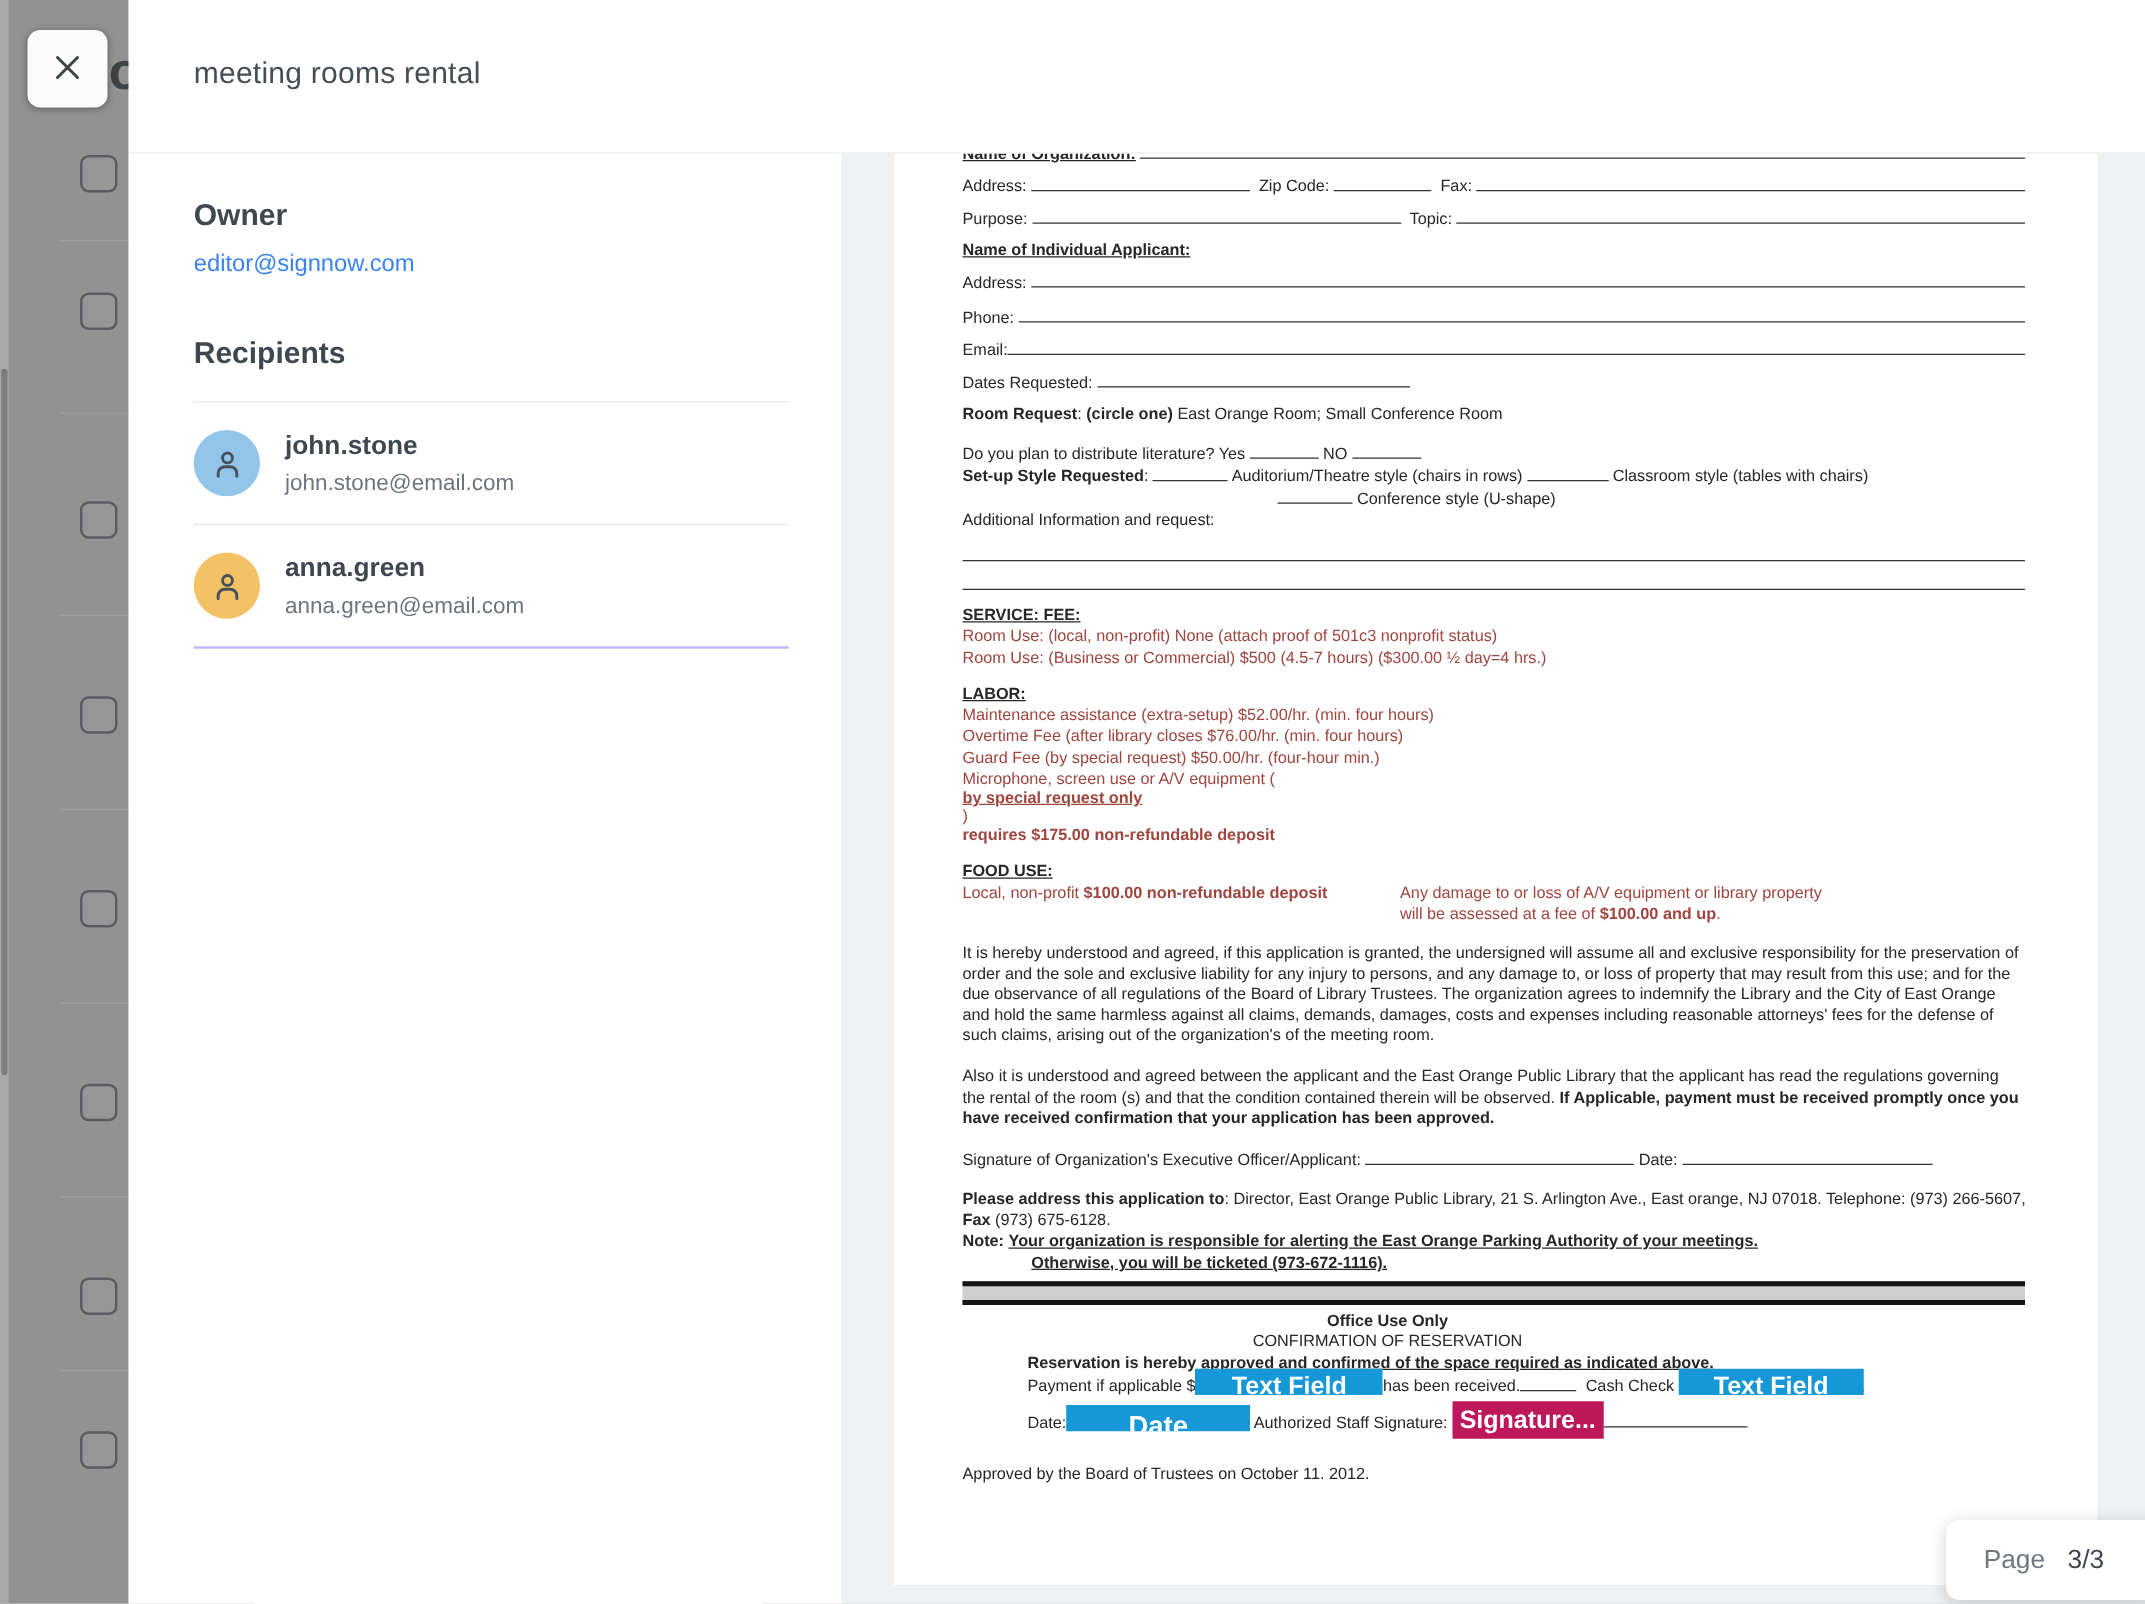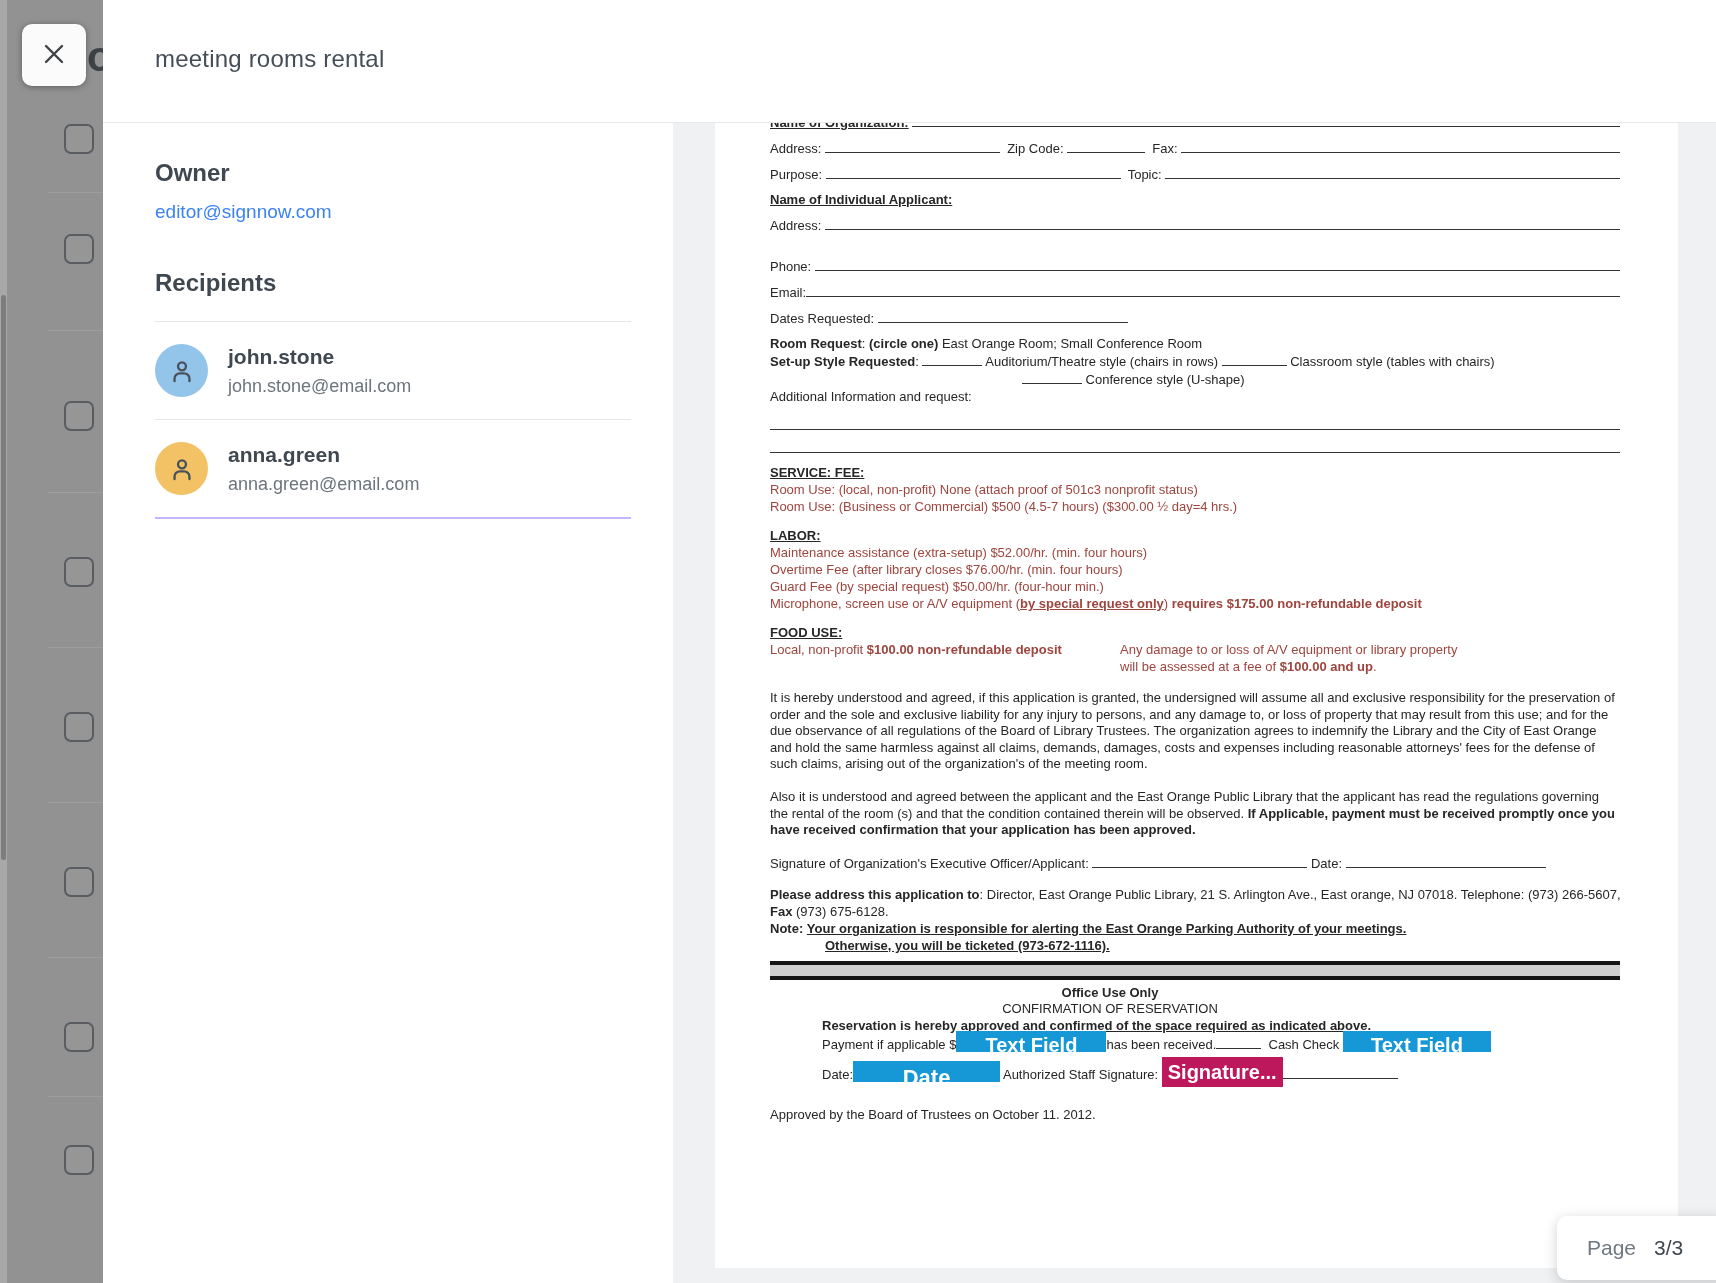--- a/index.html
+++ b/index.html
@@ -165,37 +165,43 @@
               <span class="tx">  Topic: </span>
               <span class="bl f"></span>
             </div>
             <div class="ln" style="margin-top: 10px;">
               <span class="tx sb su">Name of Individual Applicant:</span>
             </div>
             <div class="ln" style="margin-top: 10px;">
               <span class="tx">Address: </span>
               <span class="bl f"></span>
             </div>
-            <div class="ln" style="margin-top: 25px;">
+            <div class="ln" style="margin-top: 12px;">
               <span class="tx">Phone: </span>
               <span class="bl f"></span>
             </div>
             <div class="ln" style="margin-top: 10px;">
               <span class="tx">Email:</span>
               <span class="bl f"></span>
             </div>
             <div class="ln" style="margin-top: 10px;">
               <span class="tx">Dates Requested: </span>
               <span class="bl" style="width: 250px;"></span>
             </div>
             <div class="ln" style="margin-top: 10px;">
               <span class="tx sb">Room Request</span>
               <span class="tx">: </span>
               <span class="tx sb">(circle one)</span>
               <span class="tx"> East Orange Room; Small Conference Room</span>
+            </div>
+            <div class="ln" style="margin-top: 16px;">
+              <span class="tx">Do you plan to distribute literature? Yes </span>
+              <span class="bl" style="width: 55px;"></span>
+              <span class="tx"> NO </span>
+              <span class="bl" style="width: 55px;"></span>
             </div>
             <div class="ln" style="margin-top: 2px;">
               <span class="tx sb">Set-up Style Requested</span>
               <span class="tx">: </span>
               <span class="bl" style="width: 60px;"></span>
               <span class="tx"> Auditorium/Theatre style (chairs in rows) </span>
               <span class="bl" style="width: 65px;"></span>
               <span class="tx"> Classroom style (tables with chairs)</span>
             </div>
             <div class="ln" style="margin-top: 2px; margin-left: 252px;">
@@ -225,21 +231,21 @@
             </div>
             <div class="ln" style="margin-top: 2px;">
               <span class="tx sr">Maintenance assistance (extra-setup) $52.00/hr. (min. four hours)</span>
             </div>
             <div class="ln" style="margin-top: 2px;">
               <span class="tx sr">Overtime Fee (after library closes $76.00/hr. (min. four hours)</span>
             </div>
             <div class="ln" style="margin-top: 2px;">
               <span class="tx sr">Guard Fee (by special request) $50.00/hr. (four-hour min.)</span>
             </div>
-            <div class="ln" style="margin-top: 2px;">
+            <div class="ln" style="margin-top: 2px; flex-direction: column;">
               <span class="tx sr">Microphone, screen use or A/V equipment (</span>
               <span class="tx sb su sr">by special request only</span>
               <span class="tx sr">) </span>
               <span class="tx sb sr">requires $175.00 non-refundable deposit</span>
             </div>
             <div class="ln" style="margin-top: 14px;">
               <span class="tx sb su">FOOD USE:</span>
             </div>
             <div class="cols" style="margin-top: 2px;"><span class="tx sr">Local, non-profit </span><span class="tx sb sr">$100.00 non-refundable deposit</span><div class="rcol">
                 <div><span class="tx sr">Any damage to or loss of A/V equipment or library property</span></div>

